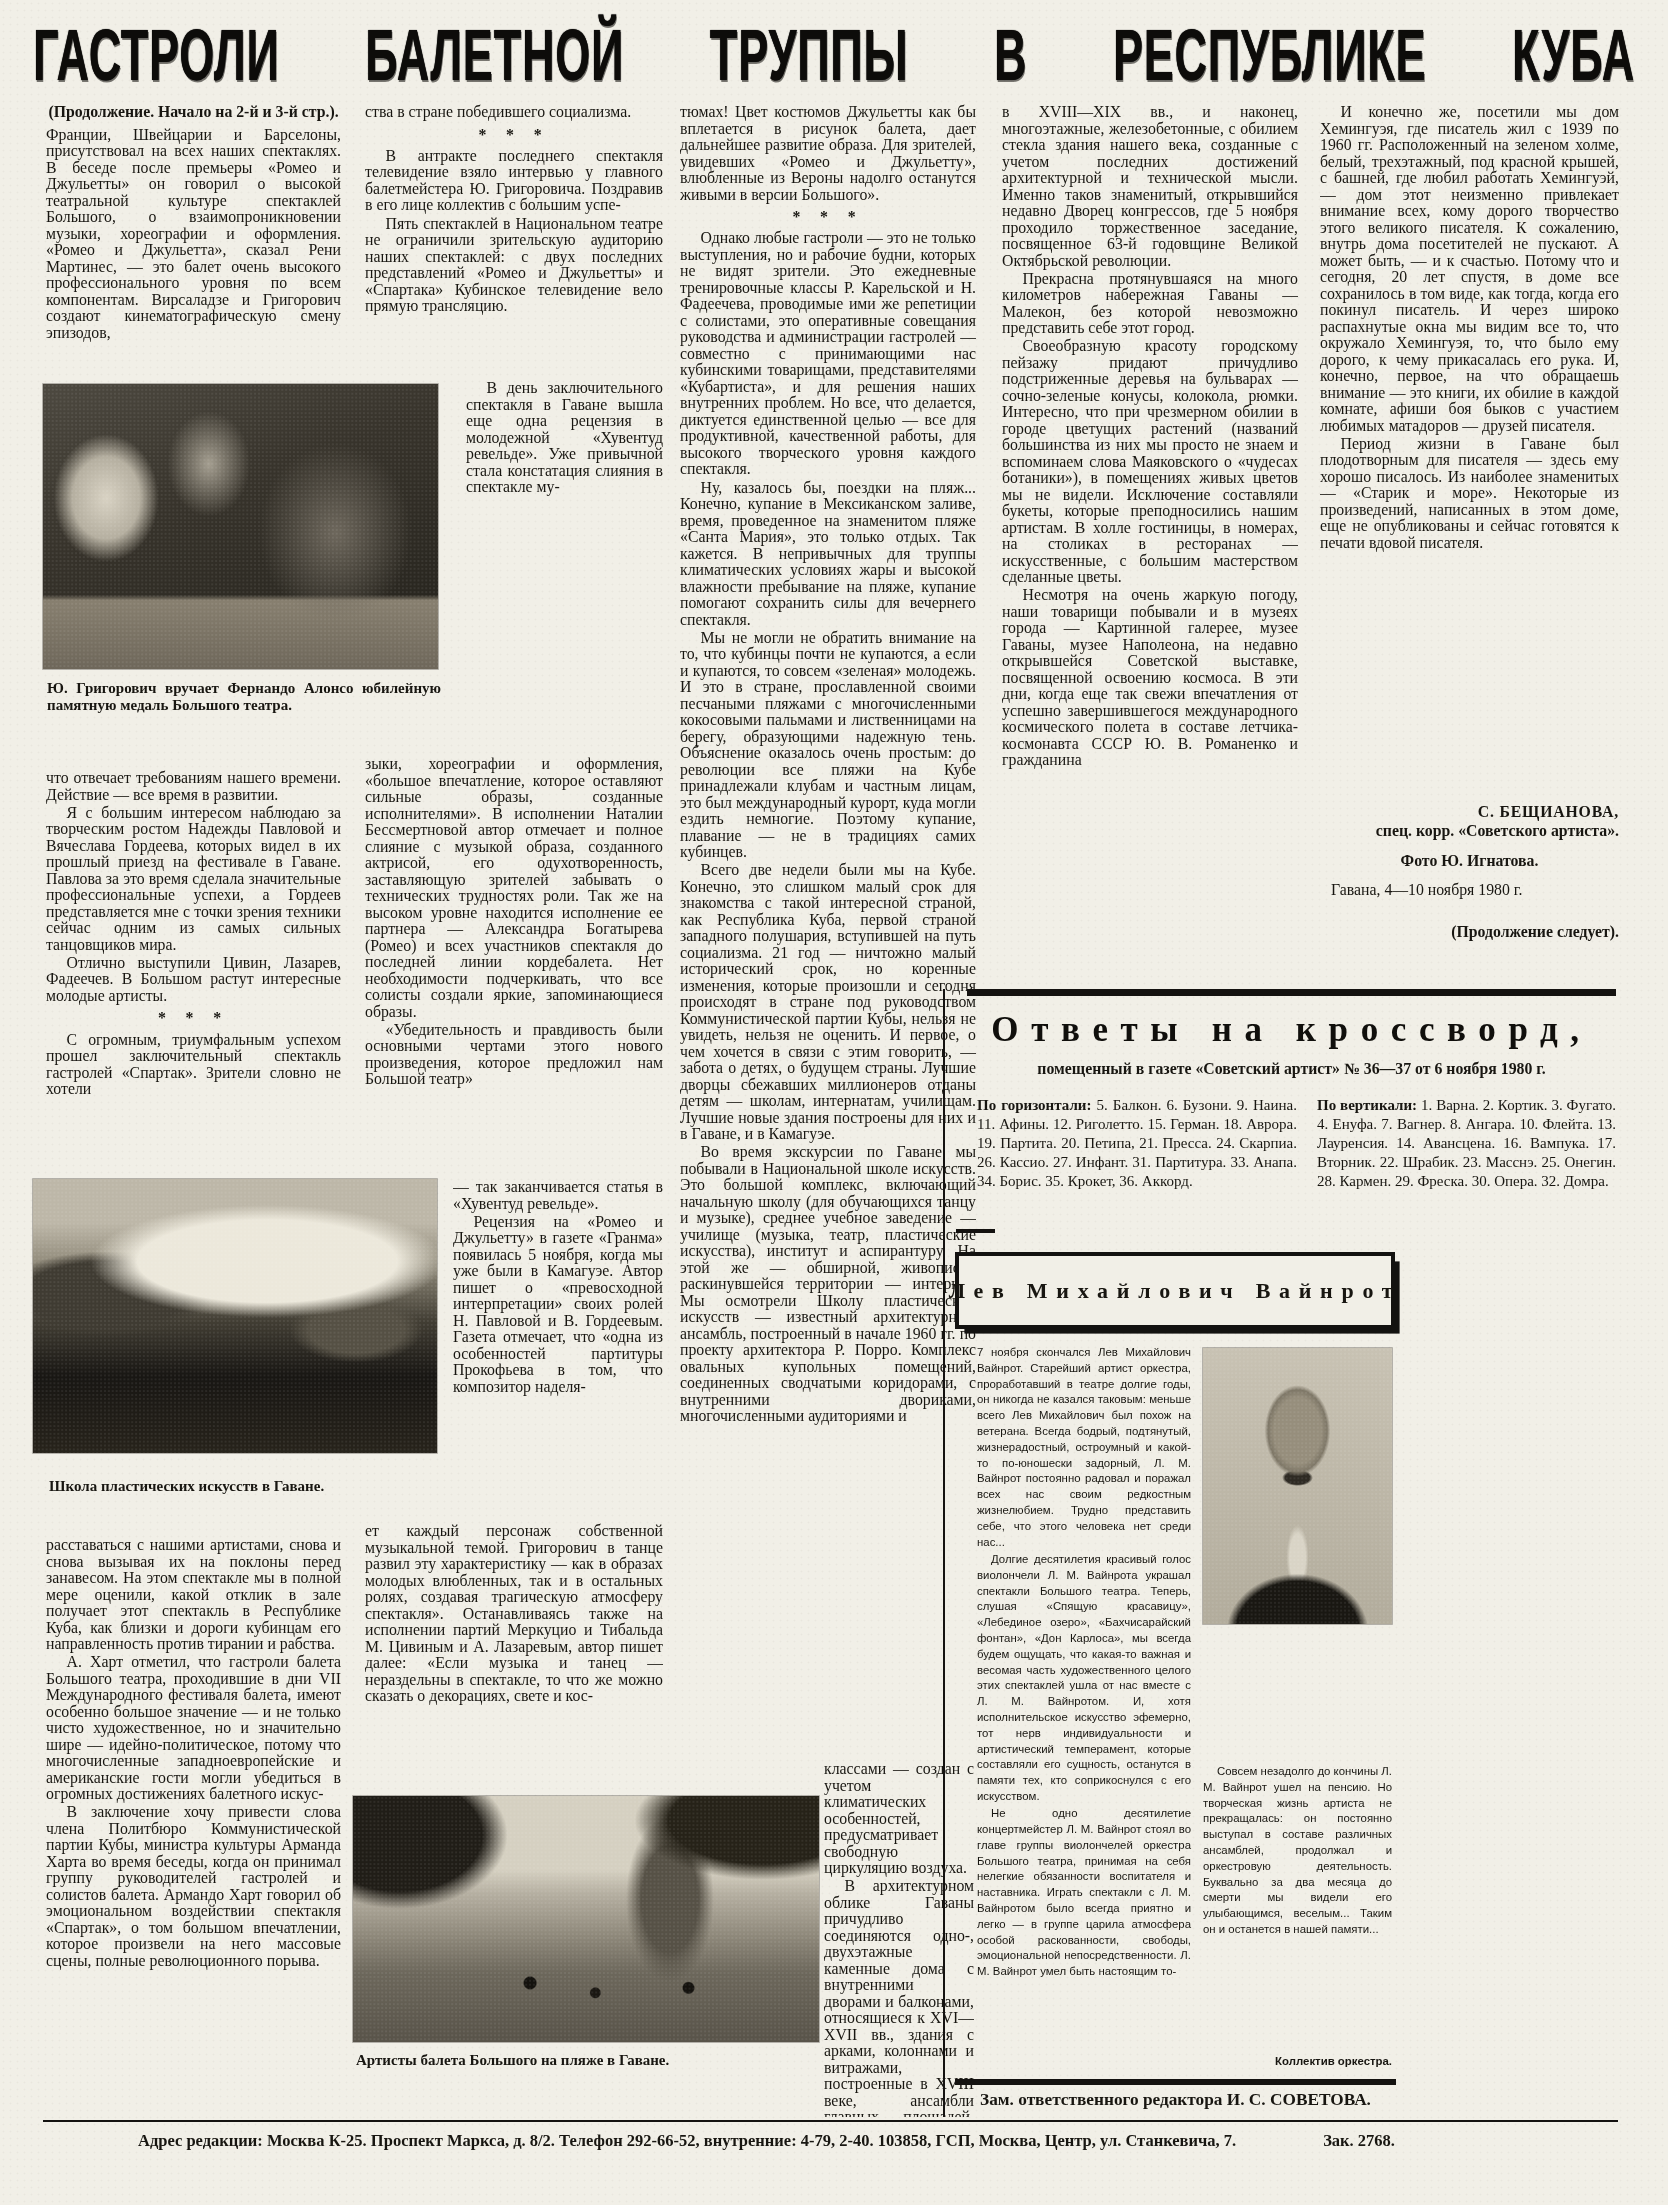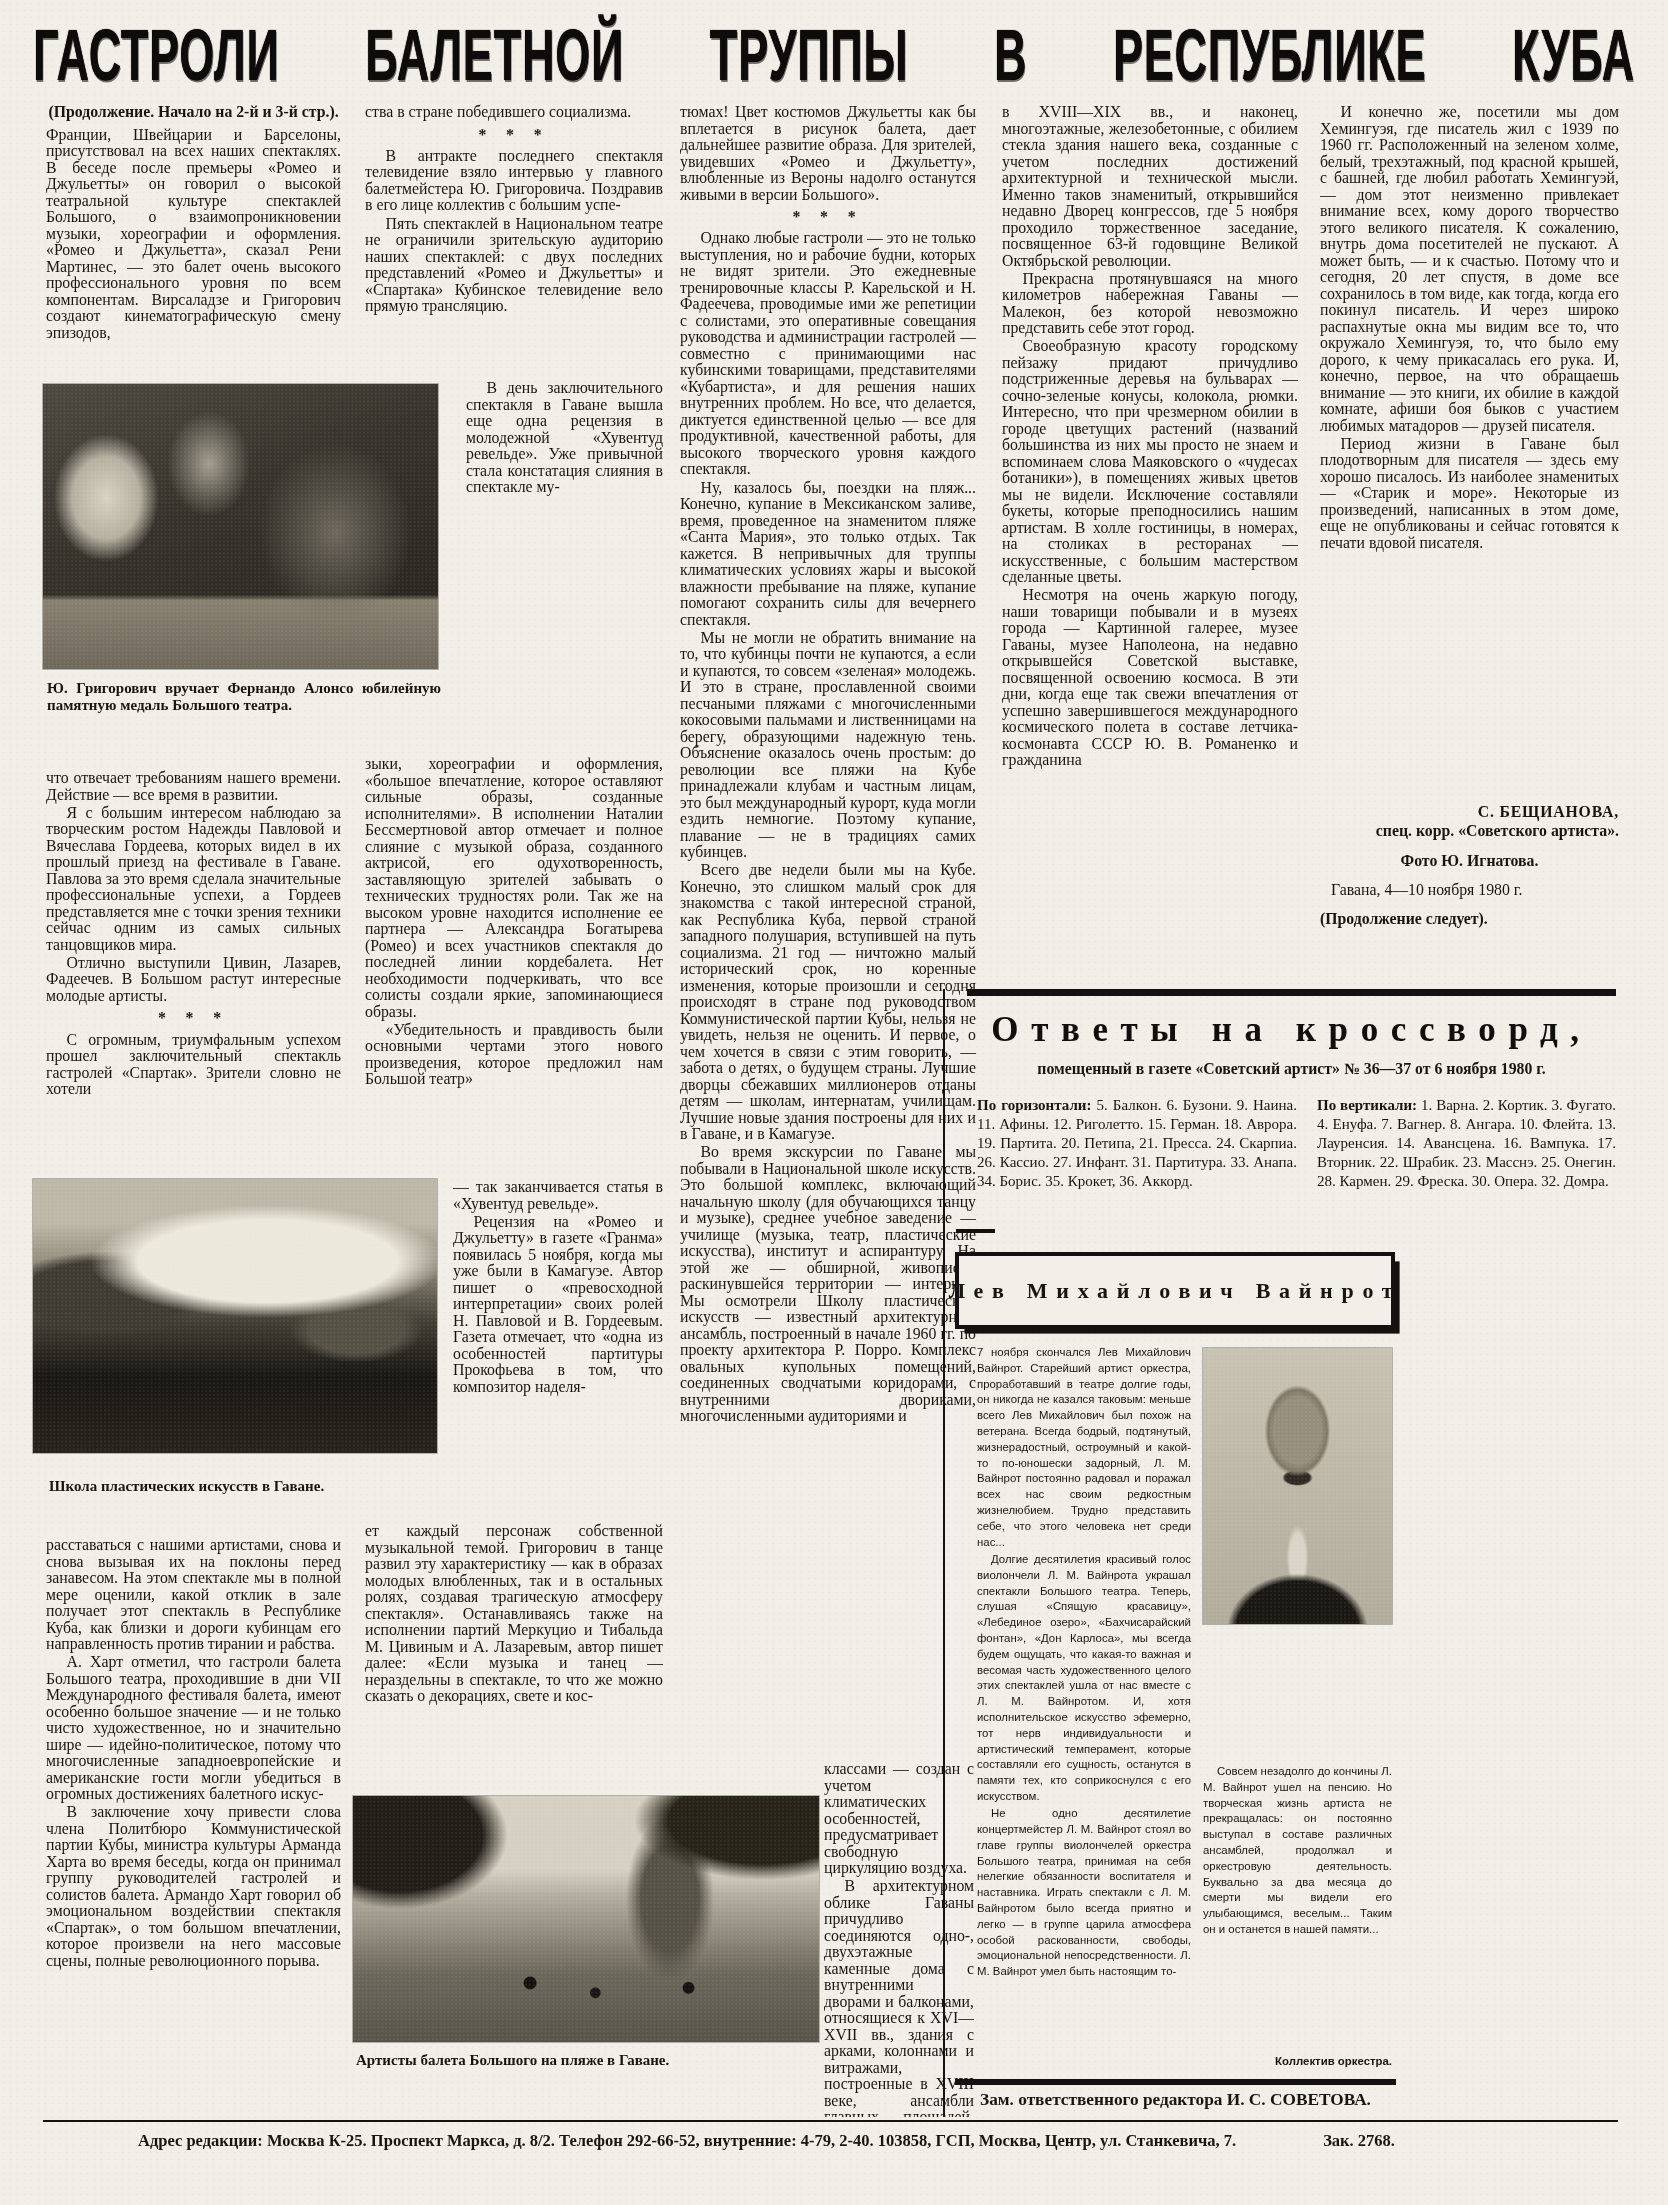--- a/index.html
+++ b/index.html
@@ -28,21 +28,21 @@
   .photo{position:absolute; box-shadow:0 0 0 0.8px rgba(20,18,12,.35);}
   .photo:after{content:""; position:absolute; inset:0;
     background-image:radial-gradient(rgba(255,255,255,.07) 0.8px, transparent 1.1px);
     background-size:3.9px 3.9px;}
   .cap{position:absolute; font-weight:bold; font-size:15px; line-height:17.3px; text-align:justify;}
   .sigblock{position:absolute; font-size:15.8px; line-height:19px;}
   .sigblock .sig-name{font-weight:bold; text-align:right; letter-spacing:0.8px;}
   .sigblock .sig-role{font-weight:bold; text-align:right;}
   .sigblock .sig-photo{font-weight:bold; text-align:center; margin-top:11px;}
   .sigblock .sig-date{margin-top:9.5px; text-align:left; text-indent:11px;}
-  .sigblock .sig-cont{font-weight:bold; text-align:left; margin-top:10px;}
+  .sigblock .sig-cont{font-weight:bold; text-align:right; margin-top:23px;}
   .rule{position:absolute; background:#141210;}
   .cw-title{position:absolute; font-weight:bold; font-size:35px; letter-spacing:12.6px;
     text-align:center; font-family:"Liberation Serif",serif; color:#100f0c;}
   .cw-sub{position:absolute; font-weight:bold; font-size:15.8px; text-align:center;}
   .cw-col{position:absolute; font-size:15px; line-height:19px; text-align:justify;}
   .cw-col b{font-weight:bold;}
   .obit-box{position:absolute; border:4.7px solid #131210; background:#f1efe7;
     box-shadow:7px 7px 0 -2.4px #131210; display:flex; align-items:center; justify-content:center;}
   .obit-title{font-weight:bold; font-size:22px; letter-spacing:8.7px; white-space:nowrap;}
   .obit-col{position:absolute; font-family:"Liberation Sans",sans-serif;

